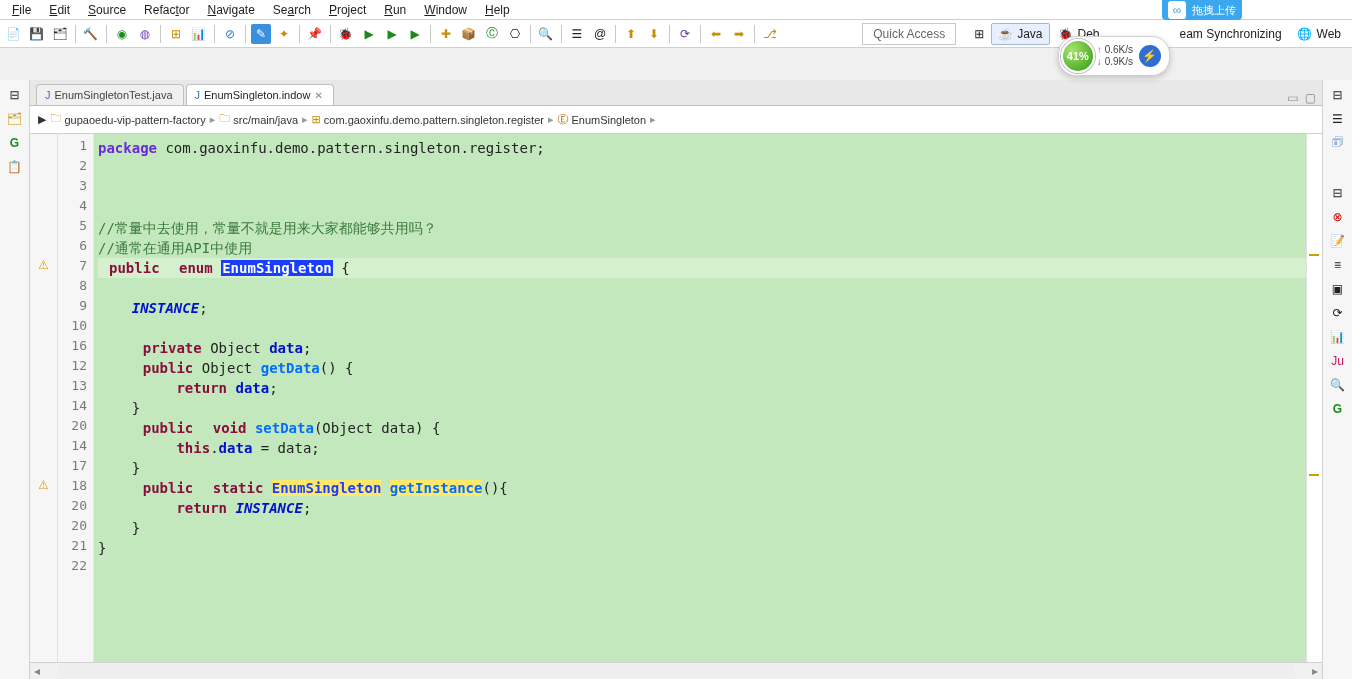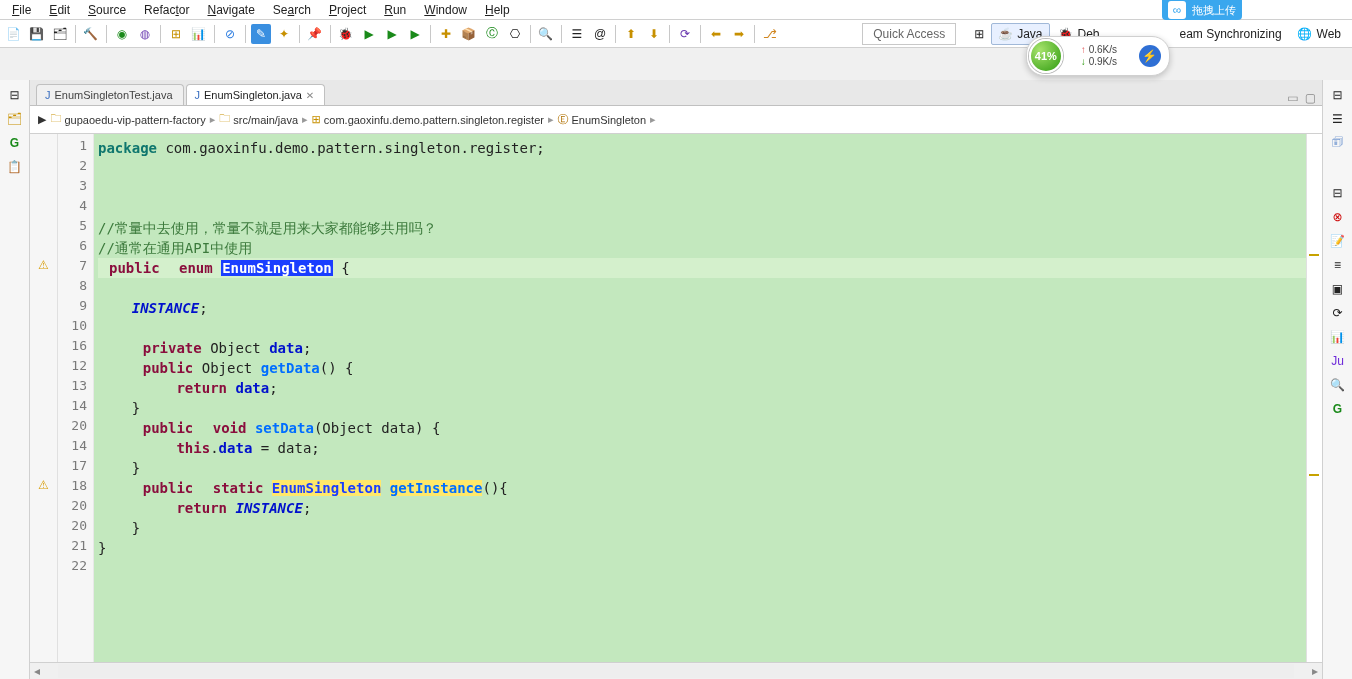--- a/index.html
+++ b/index.html
@@ -113,21 +113,21 @@
     flex: 1;
     font-family: Consolas, monospace; font-size: 14px;
     padding: 4px 0 4px 4px;
     background: #c3e8be;
     white-space: pre;
     line-height: 20px;
   }
   .ruler{width:16px;background:#fff;border-left:1px solid #e0e0e0;position:relative;}
   .ruler .mark{position:absolute;left:2px;width:10px;height:2px;background:#c7a200;}
   .kw{color:#8a0e3d;font-weight:bold;padding-left:11px;}
-  .kw-o{color:#0f766e;font-weight:bold;margin-top:40px;}
+  .kw-o{color:#6d28d9;font-weight:bold;margin-top:40px;}
   .cls-hl{color:#fff;background:#1a3eff;font-weight:bold;padding:0 1px;}
   .cls-y{color:#1a3eff;background:#ffe86a;font-weight:bold;}
   .mth{color:#006eff;font-weight:bold;}
   .mth-y{color:#006eff;background:#ffe86a;font-weight:bold;}
   .fld{color:#0011cc;font-weight:bold;}
   .fld-i{color:#0011cc;font-style:italic;font-weight:bold;}
   .cmt{color:#3c7a3c;}
   .gut-warn{color:#d79b00;font-size:12px;}
   .scrollbar-h{height:17px;background:#f0f0f0;border-top:1px solid #d0d0d0;display:flex;align-items:center;}
   .sb-track{flex:1;height:14px;background:#eee;margin:0 14px;position:relative;}
@@ -138,21 +138,21 @@
     position:absolute; top:0; right:110px;
     display:flex;align-items:center;
     background:#3aa7ee;color:#fff;
     border-radius:0 0 4px 4px;
     height:20px;padding:0 6px;gap:6px;
     font-size:11px;
   }
   .float-cloud .ic{width:18px;height:18px;border-radius:3px;background:#fff;color:#3aa7ee;display:flex;align-items:center;justify-content:center;font-size:12px;}
   .float-net{
     position:absolute; top:36px; right:182px;
-    display:flex;align-items:center;gap:18px;
+    display:flex;align-items:center;gap:2px;
     background:#fff;border:1px solid #d0d0d0;border-radius:18px;
     padding:2px 8px 2px 2px;
     box-shadow:0 2px 6px rgba(0,0,0,.2);
     font-size:10px;
   }
   .float-net .circle{
     width:34px;height:34px;border-radius:50%;
     background:radial-gradient(circle at 30% 30%, #a6e36c, #2f9b10);
     color:#fff;display:flex;align-items:center;justify-content:center;
     font-size:11px;font-weight:bold;
@@ -254,21 +254,21 @@
   </div>
 
   <div class="editor-area">
     <div class="tabs-row">
       <div class="editor-tab inactive">
         <span style="color:#3a6fc0">J</span>
         <span>EnumSingletonTest.java</span>
       </div>
       <div class="editor-tab">
         <span style="color:#3a6fc0">J</span>
-        <span>EnumSingleton.java</span>
+        <span>EnumSingleton.indow</span>
         <span class="close">✕</span>
       </div>
       <div class="tab-controls">
         <span>▭</span>
         <span>▢</span>
       </div>
     </div>
 
     <div class="breadcrumb">
       <span>▶</span>
@@ -343,21 +343,21 @@
     <span class="trim-icon">☰</span>
     <span class="trim-icon" style="color:#3a6fc0">🗊</span>
     <div style="height:20px"></div>
     <span class="trim-icon">⊟</span>
     <span class="trim-icon" style="color:#c00">⊗</span>
     <span class="trim-icon">📝</span>
     <span class="trim-icon">≡</span>
     <span class="trim-icon">▣</span>
     <span class="trim-icon">⟳</span>
     <span class="trim-icon">📊</span>
-    <span class="trim-icon" style="color:#6d28d9">Ju</span>
+    <span class="trim-icon" style="color:#be185d">Ju</span>
     <span class="trim-icon">🔍</span>
     <span class="trim-icon" style="color:#1a8a1a;font-weight:bold">G</span>
   </div>
 </div>
 
 <div class="float-cloud">
   <span class="ic">∞</span>
   <span>拖拽上传</span>
 </div>
 <div class="float-net">

